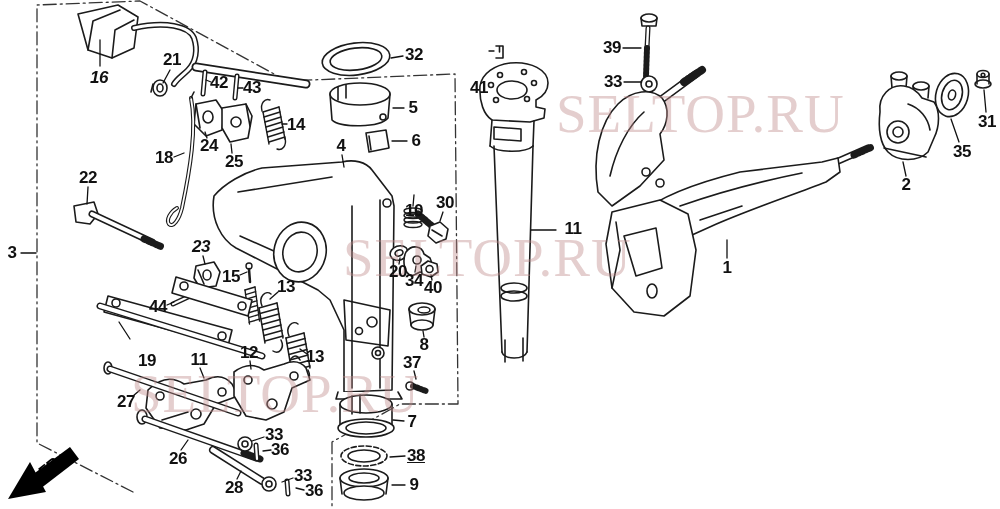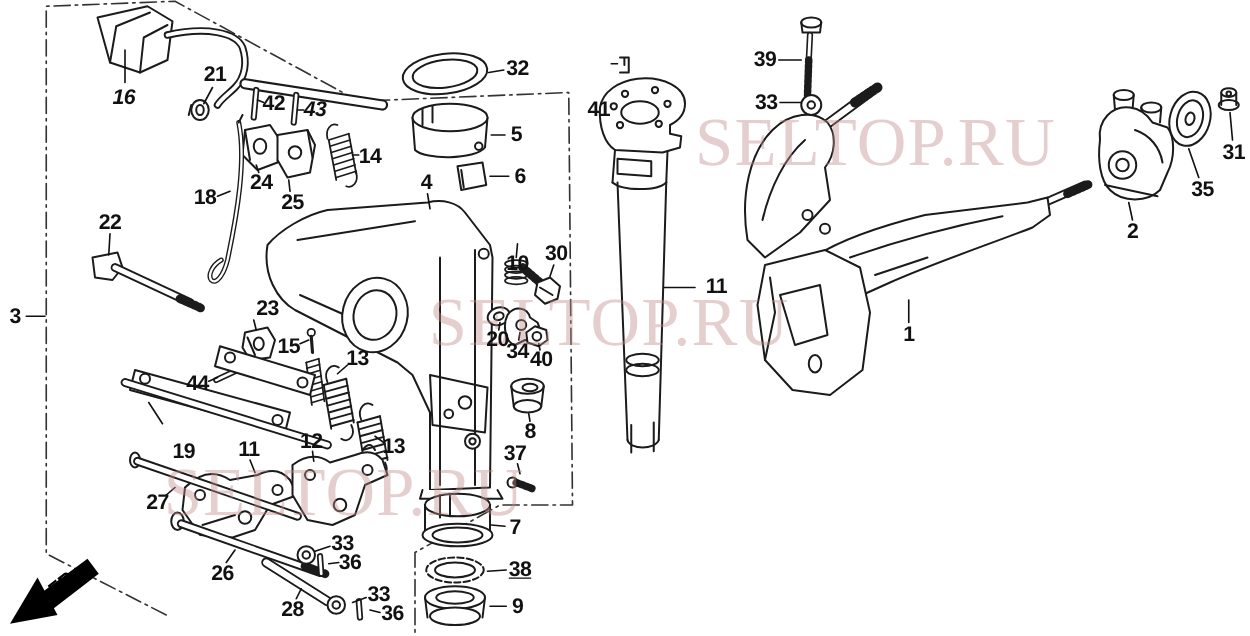--- a/index.html
+++ b/index.html
@@ -413,28 +413,28 @@
         <line x1="906" y1="176" x2="903" y2="162"></line>
         <line x1="959" y1="142" x2="951" y2="119"></line>
         <line x1="986" y1="112" x2="984" y2="90"></line>
       </g>
 </svg>
 
 <div id="label-layer">
       <div class="part-label" style="left: 99px; top: 78px; font-style: italic;">16</div>
       <div class="part-label" style="left: 172px; top: 60px;">21</div>
       <div class="part-label" style="left: 219px; top: 83px;">42</div>
-      <div class="part-label" style="left: 252px; top: 88px; font-style: italic;">43</div>
+      <div class="part-label" style="left: 252px; top: 88px;">43</div>
       <div class="part-label" style="left: 296px; top: 125px;">14</div>
       <div class="part-label" style="left: 209px; top: 146px;">24</div>
       <div class="part-label" style="left: 234px; top: 162px;">25</div>
       <div class="part-label" style="left: 164px; top: 158px;">18</div>
       <div class="part-label" style="left: 88px; top: 178px;">22</div>
       <div class="part-label" style="left: 12px; top: 253px;">3</div>
-      <div class="part-label" style="left: 214px; top: 247px;">23</div>
+      <div class="part-label" style="left: 201px; top: 247px; font-style: italic;">23</div>
       <div class="part-label" style="left: 231px; top: 277px;">15</div>
       <div class="part-label" style="left: 158px; top: 307px;">44</div>
       <div class="part-label" style="left: 147px; top: 347px; margin-top: 14px;">19</div>
       <div class="part-label" style="left: 286px; top: 287px;">13</div>
       <div class="part-label" style="left: 249px; top: 353px;">12</div>
       <div class="part-label" style="left: 315px; top: 357px;">13</div>
       <div class="part-label" style="left: 199px; top: 360px;">11</div>
       <div class="part-label" style="left: 126px; top: 402px;">27</div>
       <div class="part-label" style="left: 178px; top: 459px;">26</div>
       <div class="part-label" style="left: 234px; top: 488px;">28</div>

